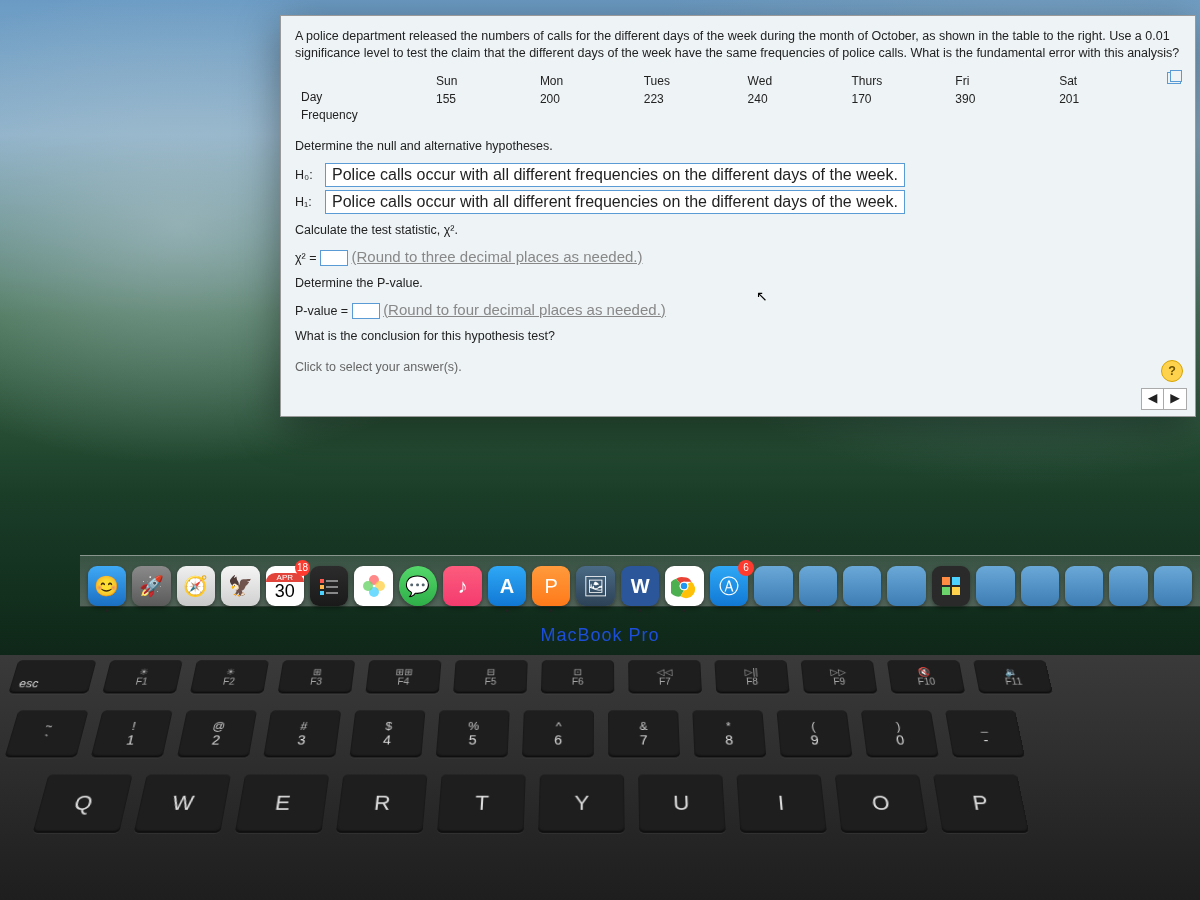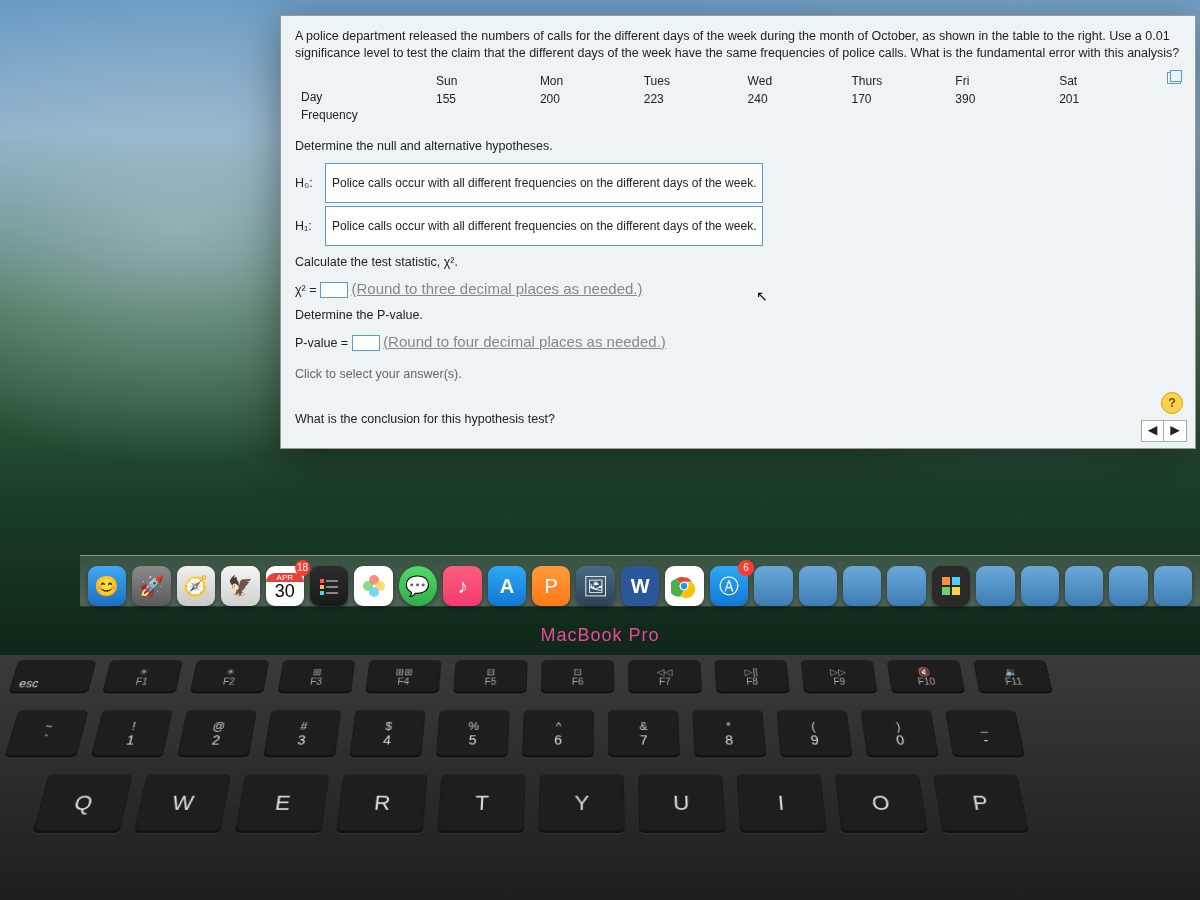--- a/index.html
+++ b/index.html
@@ -25,22 +25,22 @@
 .window p { margin-bottom: 8px; line-height: 1.35; }
 .data-table { display: flex; gap: 0; margin: 10px 0 14px 0; font-size: 12px; }
 .data-col { flex: 1; }
 .data-col .hdr { font-weight: 400; padding: 2px 6px; }
 .data-col .val { padding: 2px 6px; }
 .data-col:first-child { flex: 1.3; margin-top: 16px; }
 .section-line { margin: 8px 0; }
 .hyp-row { display: flex; align-items: center; gap: 4px; margin: 3px 0; }
 .hyp-label { min-width: 26px; }
 .dropdown {
-  border: 1px solid #5b9bd5; background: #fff; padding: 12px 6px;
-  font-size: 12px; min-width: 420px; display: inline-block;
+  border: 1px solid #5b9bd5; background: #fff; padding: 2px 6px;
+  font-size: 16px; min-width: 420px; display: inline-block;
   cursor: pointer;
 }
 .input-box {
   display: inline-block; width: 28px; height: 16px;
   border: 1px solid #5b9bd5; background: #fff; vertical-align: middle;
 }
 .hint { color: #888; font-size: 15px; text-decoration: underline; }
 .cursor { position: absolute; left: 475px; top: 272px; font-size: 14px; color:#000; }
 .help-badge {
   position: absolute; right: 12px; bottom: 34px;
@@ -94,21 +94,21 @@
 .preview { background: linear-gradient(#4a6a85,#2d4256); }
 .word { background: #2b579a; font-weight:bold; }
 .chrome { background:#fff; }
 .chrome svg { width:26px; height:26px; }
 .generic { background: linear-gradient(#6aa8d8,#3d7db3); }
 .calc { background: #2a2a2a; }
 .dot { position:absolute; bottom:-6px; left:50%; transform:translateX(-50%); width:3px;height:3px;background:#222;border-radius:50%; }
 
 .laptop-label {
   position:absolute; left:0; right:0; top:625px; text-align:center;
-  color:#ec4899; font-size:18px; letter-spacing:1px;
+  color:#1d4ed8; font-size:18px; letter-spacing:1px;
 }
 .keyboard {
   position:absolute; left:0; right:0; top:655px; bottom:0;
   background: linear-gradient(to bottom, #3a3a3a, #1e1e1e);
   perspective: 900px;
 }
 .krow { display:flex; gap:14px; padding:6px 20px; transform: rotateX(24deg); transform-origin: top; }
 .key {
   background:#1e1e1e; color:#ddd; border-radius:5px;
   min-width:70px; height:52px; display:flex; flex-direction:column;
@@ -184,22 +184,22 @@
     <span class="hint">(Round to three decimal places as needed.)</span>
   </p>
 
   <p class="section-line">Determine the P-value.</p>
   <p class="section-line">
     <span>P-value =</span>
     <span class="input-box"></span>
     <span class="hint">(Round to four decimal places as needed.)</span>
   </p>
 
+  <p class="section-line">What is the conclusion for this hypothesis test?</p>
   <p class="section-line" style="color:#666;margin-top:14px;margin-bottom:28px;">Click to select your answer(s).</p>
-  <p class="section-line">What is the conclusion for this hypothesis test?</p>
 
   <span class="cursor">↖</span>
   <div class="help-badge">?</div>
   <div class="nav-arrows">
     <div>◀</div>
     <div>▶</div>
   </div>
 </div>
 
 <div class="dock">

